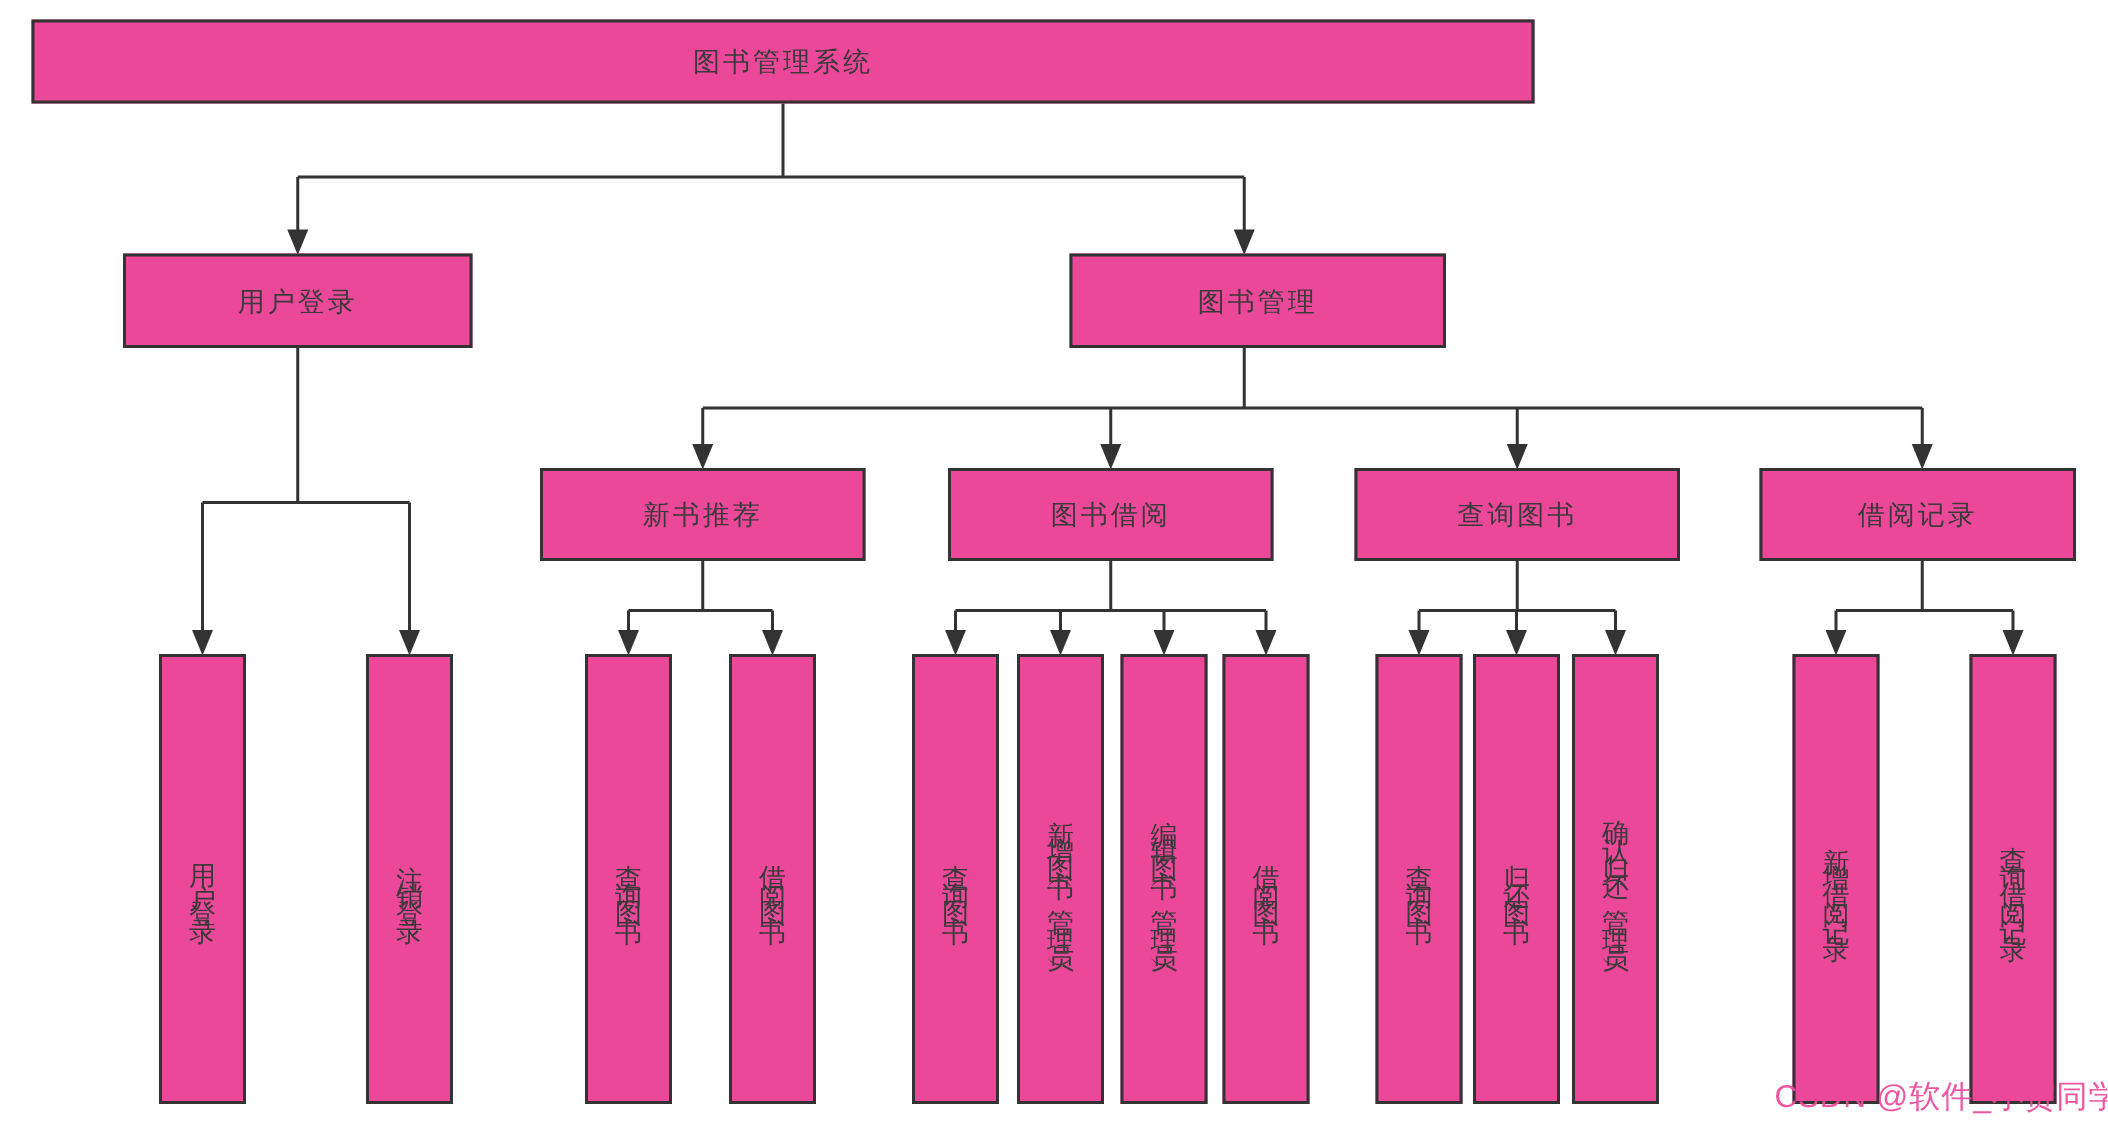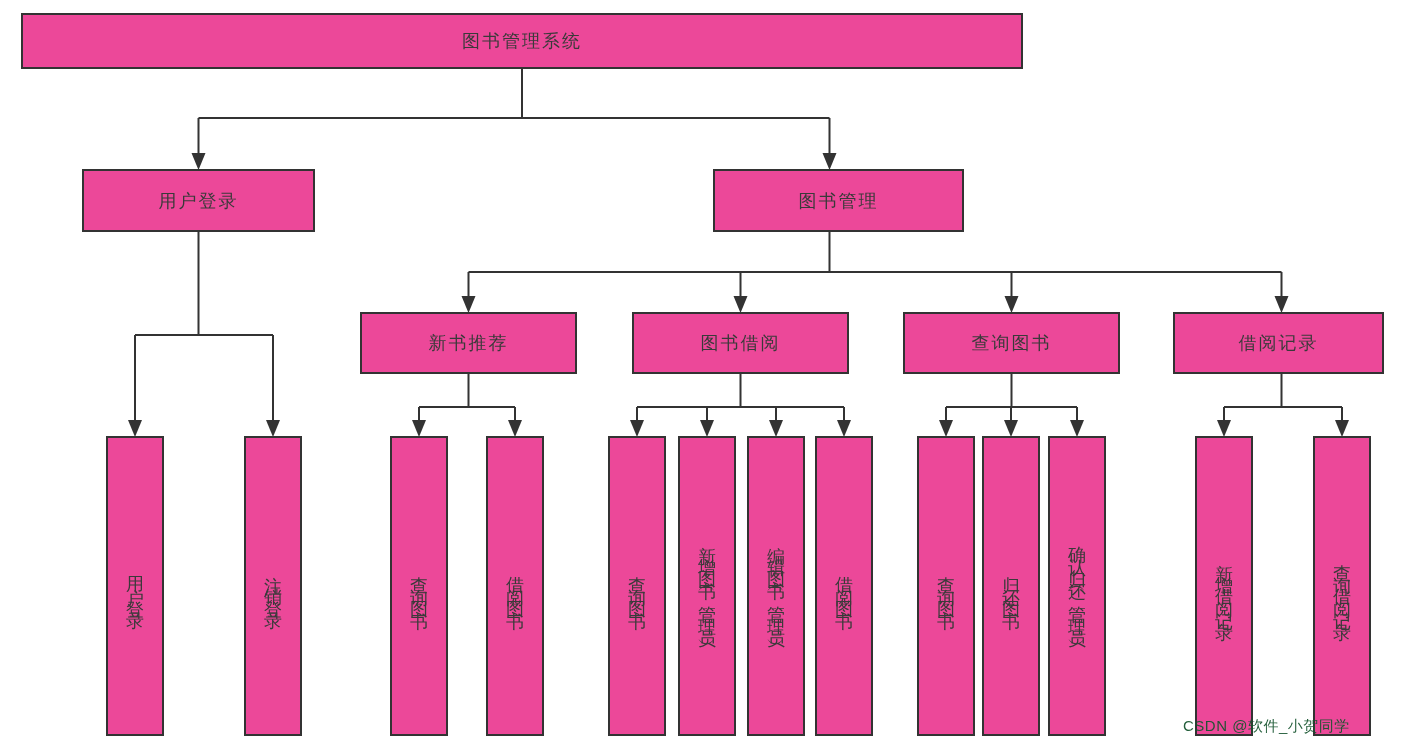--- a/index.html
+++ b/index.html
@@ -44,22 +44,22 @@
     text-orientation: mixed;
     font-size: 18px;
     letter-spacing: 12px;
     line-height: 54px;
   }
   .watermark {
     position: absolute;
     left: 1183px;
     top: 717px;
     width: 222px;
-    font-size: 15px;
-    color: #14532d;
+    font-size: 21px;
+    color: #ec4899;
     letter-spacing: 0.5px;
     white-space: nowrap;
     opacity: 0.92;
     z-index: 5;
   }
 </style>
 </head>
 <body>
 
 <div id="canvas">

